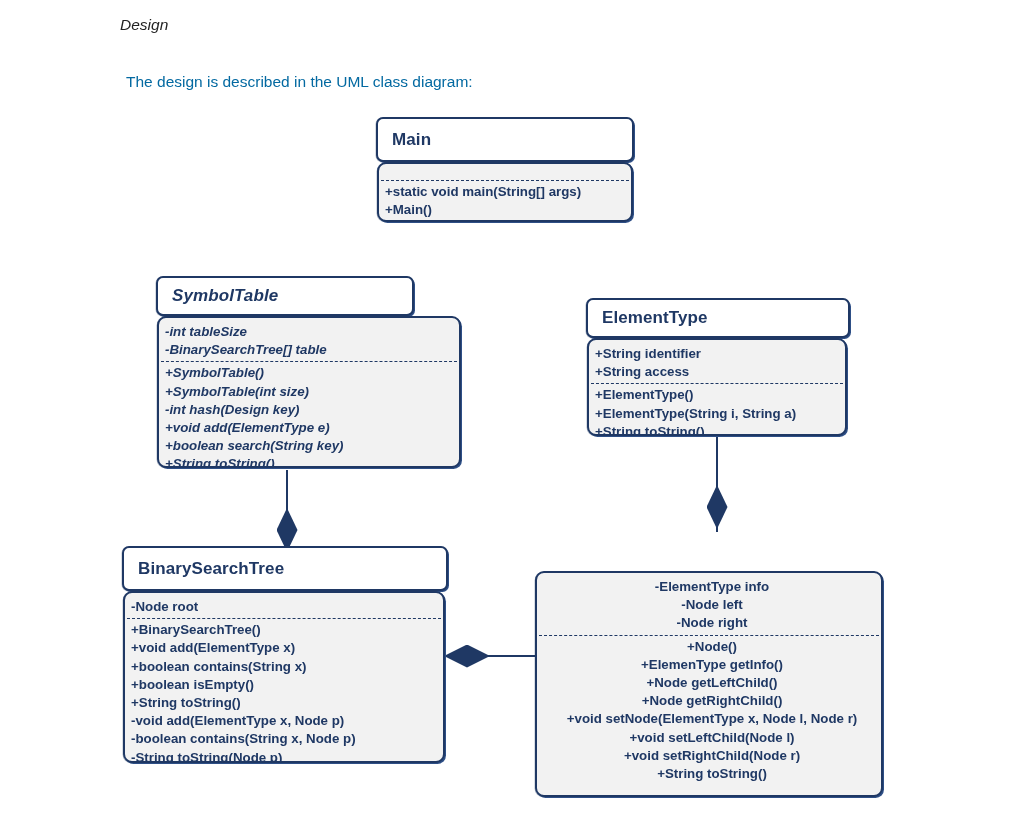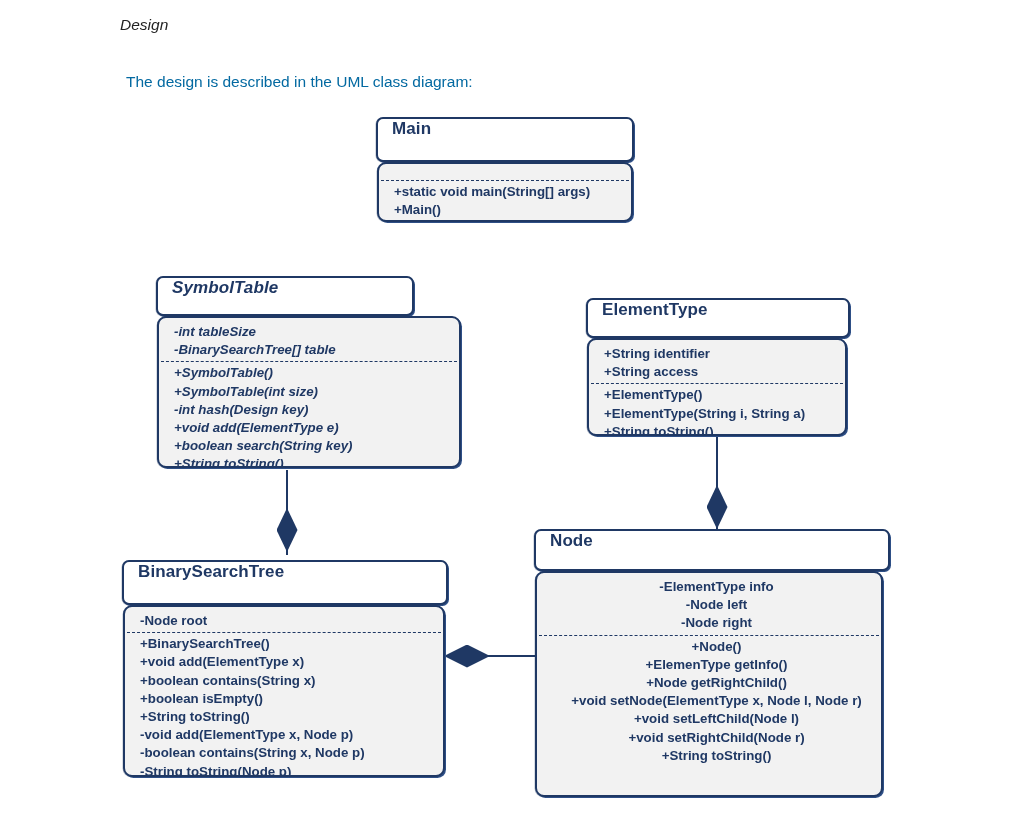--- a/index.html
+++ b/index.html
@@ -42,20 +42,21 @@
   }
   .uml-title-box {
     position: absolute;
     left: 0;
     top: 0;
     background: #ffffff;
     border: 2.2px solid #1f3864;
     border-radius: 7px;
     box-sizing: border-box;
     display: flex;
+    align-items: center;
     
     box-shadow: 1.5px 1.5px 0 -0.5px #2e4f86, -0.5px 0.5px 0 0 rgba(31,56,100,.35);
   }
   .uml-title-text {
     font-size: 17px;
     font-weight: bold;
     color: #1f3864;
     padding-left: 14px;
     letter-spacing: .1px;
     white-space: nowrap;
@@ -71,21 +72,21 @@
     overflow: hidden;
   }
   .uml-section {
     padding: 0;
   }
   .uml-member {
     font-size: 13.3px;
     font-weight: bold;
     color: #1f3864;
     line-height: 18.2px;
-    padding-left: 15px;
+    padding-left: 6px;
     white-space: nowrap;
   }
   .uml-sep {
     border-top: 1.9px dashed #1f3864;
     margin: 2px 2px 2px 2px;
     height: 0;
     font-size: 0;
     line-height: 0;
   }
   .uml-empty-pad {
@@ -184,21 +185,21 @@
     </div>
     <div class="uml-sep"></div>
     <div class="uml-section">
       <div class="uml-member">+ElementType()</div>
       <div class="uml-member">+ElementType(String i, String a)</div>
       <div class="uml-member">+String toString()</div>
     </div>
   </div>
 </div>
 
-<div class="uml-class" style="left:122px; top:560px; width:328px; height:218px;">
+<div class="uml-class" style="left:122px; top:546px; width:328px; height:218px;">
   <div class="uml-title-box" style="width:326px; height:45px;">
     <span class="uml-title-text">BinarySearchTree</span>
   </div>
   <div class="uml-body-box" style="left:1px; top:45px; width:322px; height:172px;">
     <div class="uml-section">
       <div class="uml-member">-Node root</div>
     </div>
     <div class="uml-sep"></div>
     <div class="uml-section">
       <div class="uml-member">+BinarySearchTree()</div>
@@ -207,33 +208,31 @@
       <div class="uml-member">+boolean isEmpty()</div>
       <div class="uml-member">+String toString()</div>
       <div class="uml-member">-void add(ElementType x, Node p)</div>
       <div class="uml-member">-boolean contains(String x, Node p)</div>
       <div class="uml-member">-String toString(Node p)</div>
     </div>
   </div>
 </div>
 
 <div class="uml-class" style="left:534px; top:529px; width:358px; height:270px;">
-  <div class="uml-title-box" style="width:356px; height:42px;">
-    <span class="uml-title-text">Node</span>
-  </div>
   <div class="uml-body-box" style="left:1px; top:42px; width:348px; height:226px;text-align:center;">
     <div class="uml-section">
       <div class="uml-member">-ElementType info</div>
       <div class="uml-member">-Node left</div>
       <div class="uml-member">-Node right</div>
     </div>
     <div class="uml-sep"></div>
     <div class="uml-section">
       <div class="uml-member">+Node()</div>
       <div class="uml-member">+ElemenType getInfo()</div>
+      <div class="uml-member">+Node getLeftChild()</div>
       <div class="uml-member">+Node getRightChild()</div>
       <div class="uml-member">+void setNode(ElementType x, Node l, Node r)</div>
       <div class="uml-member">+void setLeftChild(Node l)</div>
       <div class="uml-member">+void setRightChild(Node r)</div>
       <div class="uml-member">+String toString()</div>
     </div>
   </div>
 </div>
 
 </body></html>

